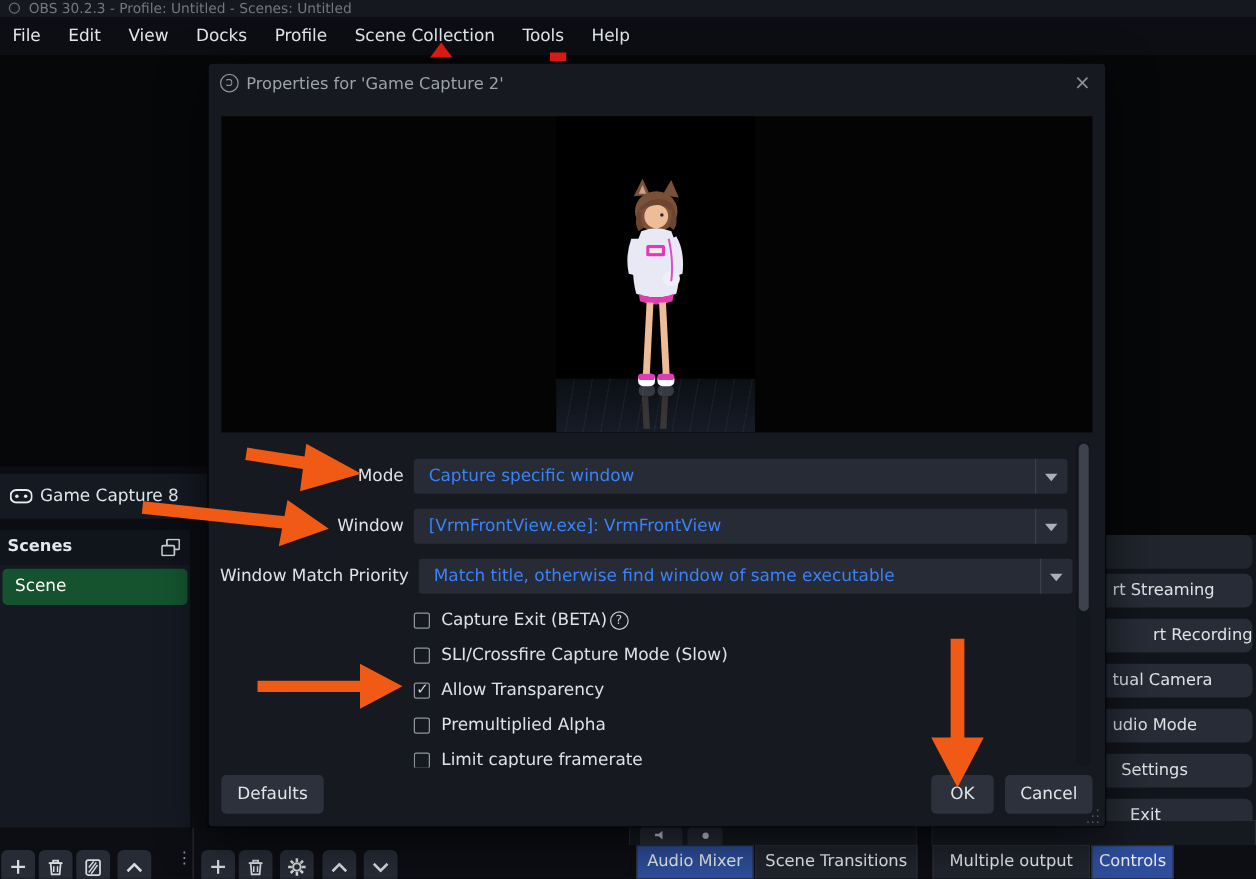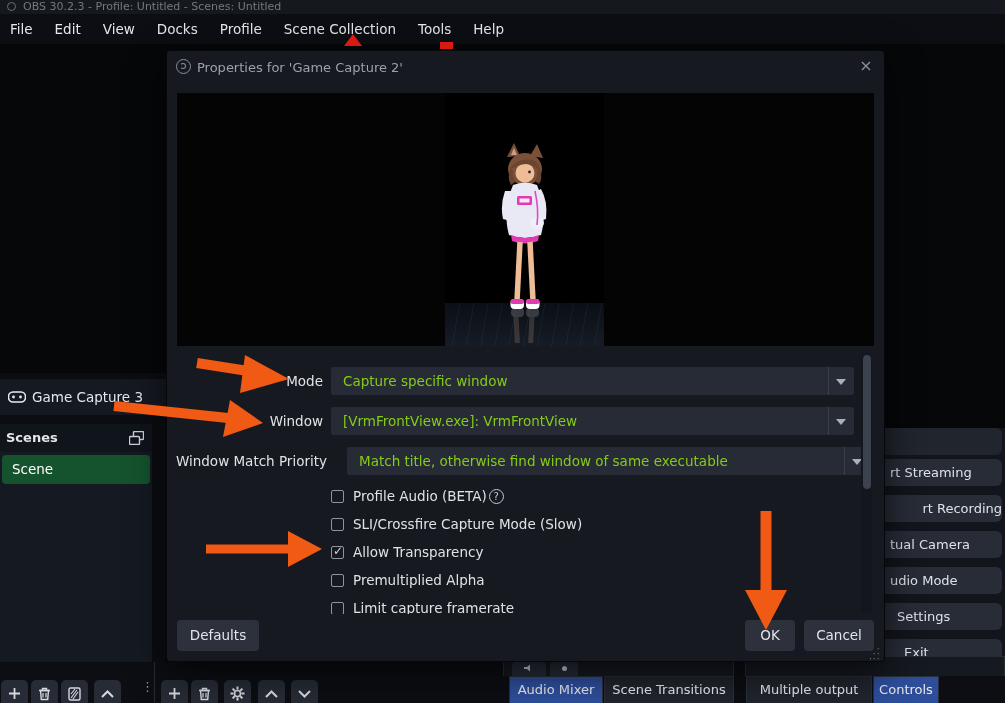--- a/index.html
+++ b/index.html
@@ -46,21 +46,21 @@
   .dlg-close { right:8px; top:5px; width:20px; height:20px; color:#8b8f96; font-size:16px;
                line-height:20px; text-align:center; }
   .preview { left:10px; top:42px; width:697px; height:253px; background:#040405; overflow:hidden; }
   .capture-col { left:268px; top:0; width:159px; height:253px; background:#000; }
   .floor { left:268px; top:210px; width:159px; height:43px;
            background:linear-gradient(#0b0f15,#161c26);
            background-image:repeating-linear-gradient(100deg,rgba(90,110,140,.10) 0 1px,transparent 1px 14px),
                             linear-gradient(#0b0f15,#161c26); }
 
   .field-label { font-size:13.5px; color:#dfe2e6; text-align:right; width:156px; line-height:28px; }
-  .field { width:523px; height:28px; background:#272b36; border-radius:3px; color:#84cc16;
+  .field { width:523px; height:28px; background:#272b36; border-radius:3px; color:#3b82f6;
            font-size:13.5px; line-height:28px; padding-left:12px; }
   .dd-zone { position:absolute; right:0; top:0; width:26px; height:28px;
              border-left:1px solid #3a3f4a; }
   .dd-caret { position:absolute; right:8px; top:12px; width:0; height:0;
               border-left:5px solid transparent; border-right:5px solid transparent;
               border-top:6px solid #aab0b8; }
   .cb-row { display:flex; align-items:center; height:16px; }
   .cb { width:13px; height:13px; border:1px solid #8f959f; border-radius:2px; margin-right:9px;
         position:relative; background:transparent; flex:0 0 13px; }
   .cb.checked::after { content:"\2713"; position:absolute; left:1px; top:-3px; font-size:12px;
@@ -103,21 +103,21 @@
   <div class="abs black" style="left:0; top:44px; width:166px; height:330px;"></div>
   <div class="abs black" style="left:885px; top:44px; width:120px; height:384px;"></div>
   <div class="abs" style="left:0; top:373px; width:166px; height:330px; background:#0b0d12;"></div>
 
   <div class="abs source-row">
     <svg class="icon" width="18" height="12" viewBox="0 0 18 12" style="margin:0 6px 0 8px;">
       <rect x="0.5" y="1" width="17" height="10" rx="4.5" fill="none" stroke="#e8eaed" stroke-width="1.6"></rect>
       <circle cx="5.5" cy="6" r="1.4" fill="#e8eaed"></circle>
         <circle cx="12.5" cy="6" r="1.4" fill="#e8eaed"></circle>
     </svg>
-    <span>Game Capture 3</span>
+    <span>Game Capture 8</span>
   </div>
 
   <div class="abs" style="left:0; top:452px; width:152px; height:228px; background:#151922;"></div>
   <div class="abs scenes-header">
     <span>Scenes</span>
     <svg class="icon abs" style="right:8px; top:7px;" width="15" height="14" viewBox="0 0 15 14">
       <rect x="4.5" y="0.5" width="10" height="8" rx="1" fill="none" stroke="#cdd1d7" stroke-width="1.4"></rect>
       <rect x="0.5" y="5.5" width="10" height="8" rx="1" fill="#10141b" stroke="#cdd1d7" stroke-width="1.4"></rect>
     </svg>
   </div>
@@ -275,31 +275,31 @@
       <div class="field-label">Window</div>
       <div class="field" style="position:relative; margin-left:8px;">
         <span>[VrmFrontView.exe]: VrmFrontView</span>
         <span class="dd-zone">
             <span class="dd-caret"></span>
           </span>
       </div>
     </div>
     <div class="abs" style="left:4px; top:396px; width:719px; height:28px; display:flex;">
       <div class="field-label">Window Match Priority</div>
-      <div class="field" style="position:relative; margin-left:20px;">
+      <div class="field" style="position:relative; margin-left:8px;">
         <span>Match title, otherwise find window of same executable</span>
         <span class="dd-zone">
             <span class="dd-caret"></span>
           </span>
       </div>
     </div>
 
     <div class="abs cb-row" style="left:164px; top:437px;">
       <span class="cb"></span>
-      <span class="cb-label">Profile Audio (BETA)</span>
+      <span class="cb-label">Capture Exit (BETA)</span>
       <span class="help">?</span>
     </div>
     <div class="abs cb-row" style="left:164px; top:465px;">
       <span class="cb"></span>
       <span class="cb-label">SLI/Crossfire Capture Mode (Slow)</span>
     </div>
     <div class="abs cb-row" style="left:164px; top:493px;">
       <span class="cb checked"></span>
       <span class="cb-label">Allow Transparency</span>
     </div>

